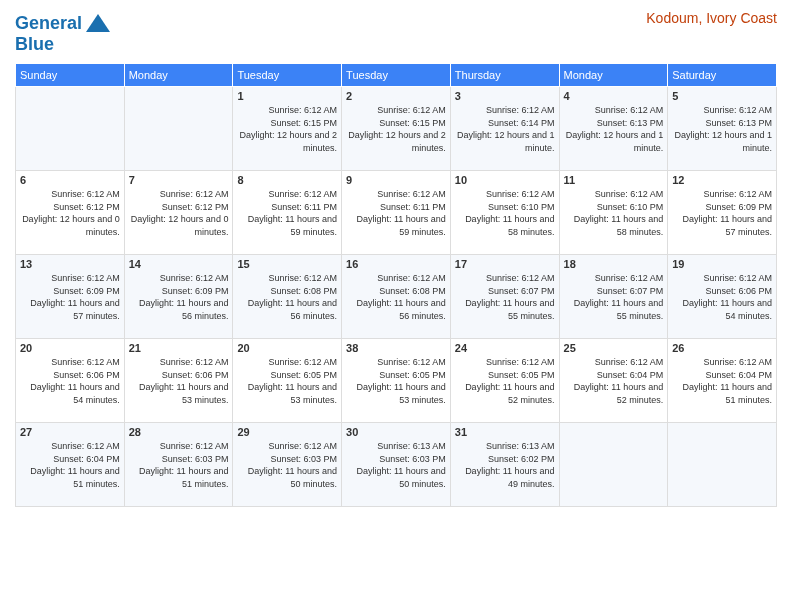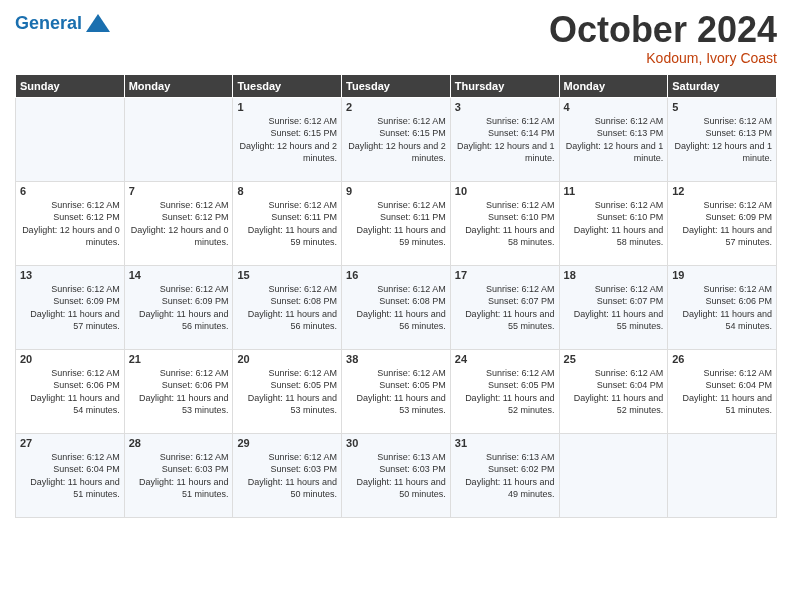--- a/index.html
+++ b/index.html
@@ -53,24 +53,24 @@
     .subtitle {
       font-size: 14px;
       color: #c2410c;
     }
     table {
       width: 100%;
       border-collapse: collapse;
       table-layout: fixed;
     }
     thead tr th {
-      background-color: #404040;
+      background-color: #3b82f6;
       color: #fff;
       font-size: 11px;
-      font-weight: bold;
+      font-weight: normal;
       padding: 5px 4px;
       text-align: left;
       border: 1px solid #fff;
     }
     tbody tr td {
       vertical-align: top;
       padding: 3px 4px;
       font-size: 9.5px;
       color: #333;
       border: 1px solid #ddd;
@@ -102,24 +102,24 @@
 <div class="page">
   <div class="header">
     <div class="logo">
       <div>
         <div style="display:flex;align-items:center;">
           <span class="logo-text"><span>General</span></span>
           <svg class="logo-icon" viewBox="0 0 28 28" xmlns="http://www.w3.org/2000/svg">
             <polygon points="14,4 26,22 2,22" fill="#1a6faf"></polygon>
           </svg>
         </div>
+        <div style="font-size:18px;font-weight:bold;color:#1a6faf;margin-top:-4px;">Blue</div>
       </div>
     </div>
     <div class="title-block">
-      <div class="month-title">October 2024</div>
       <div class="subtitle">Kodoum, Ivory Coast</div>
     </div>
   </div>
 
   <table>
     <thead>
       <tr id="header-row">
           <th>Sunday</th>
           <th>Monday</th>
           <th>Tuesday</th>

